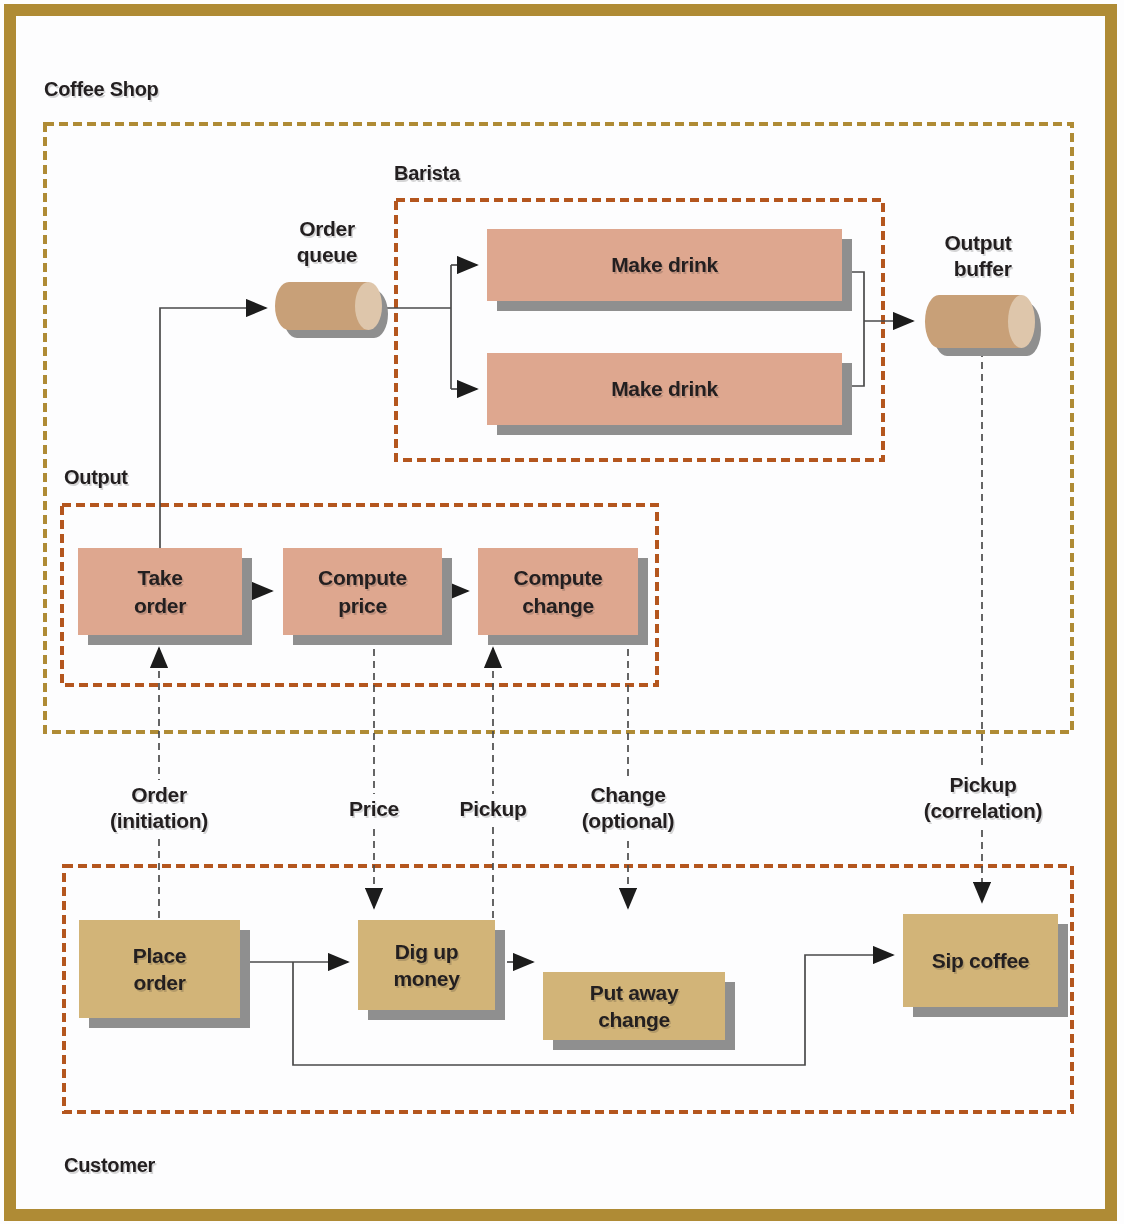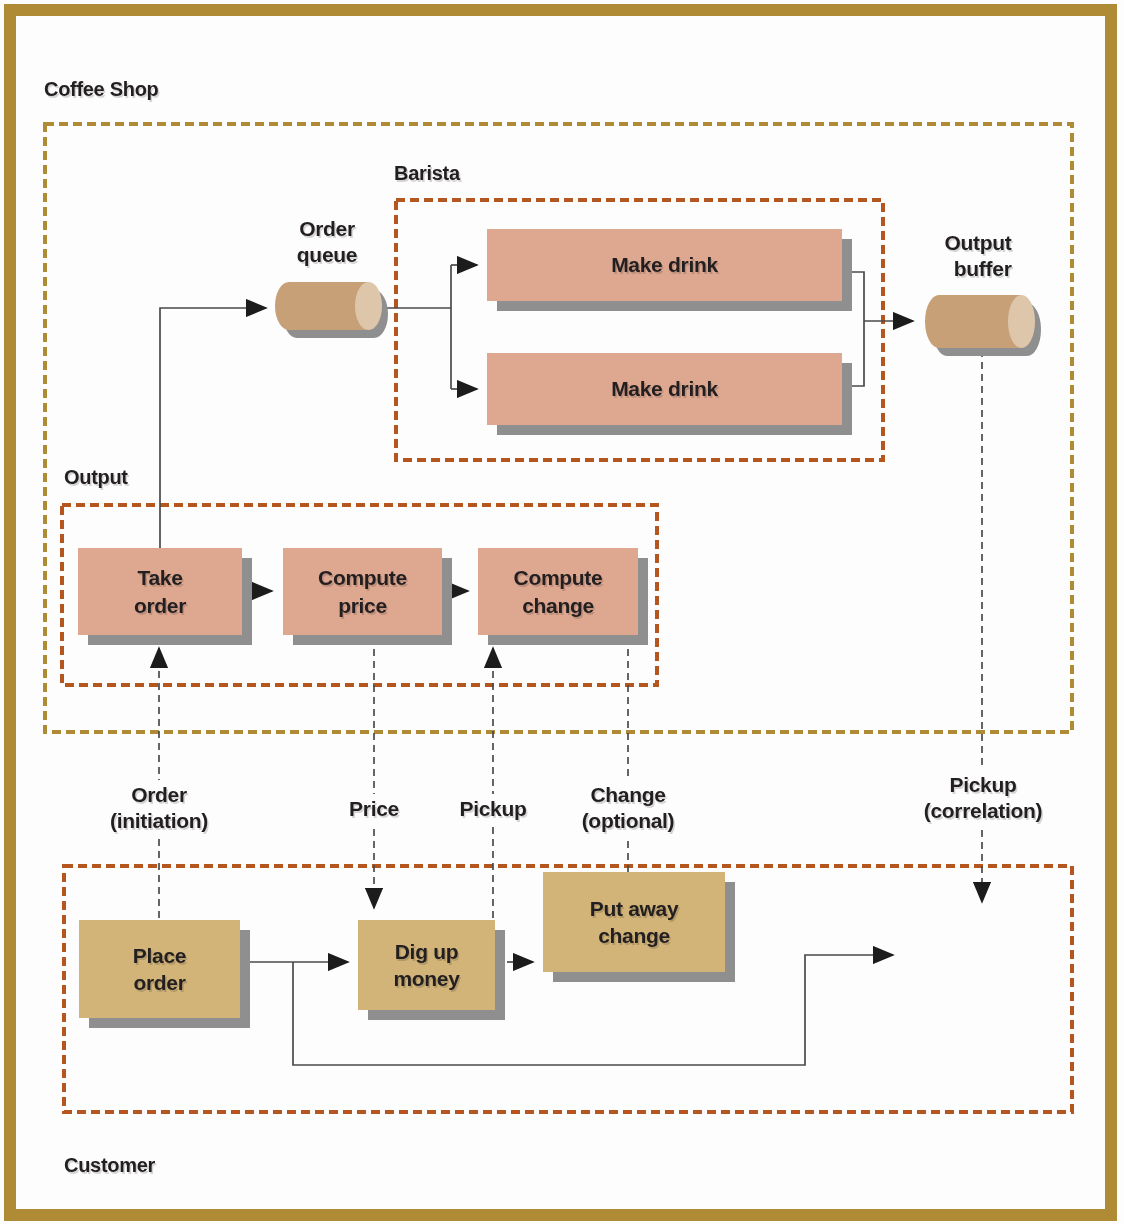--- a/index.html
+++ b/index.html
@@ -130,22 +130,23 @@
 order</div>
   <div class="box salmon" style="left:283px;top:548px;width:159px;height:87px;">Compute
 price</div>
   <div class="box salmon" style="left:478px;top:548px;width:160px;height:87px;">Compute
 change</div>
 
   <div class="box tan" style="left:79px;top:920px;width:161px;height:98px;">Place
 order</div>
   <div class="box tan" style="left:358px;top:920px;width:137px;height:90px;">Dig up
 money</div>
-  <div class="box tan" style="left:543px;top:872px;width:182px;height:100px;text-align:center;">Put away
+  <div class="box tan" style="left:543px;top:972px;width:182px;height:68px;text-align:center;">Put away
 change</div>
+  <div class="box tan" style="left:903px;top:914px;width:155px;height:93px;">Sip coffee</div>
 
   <div class="msg" style="left:159px;top:780px;">Order
 (initiation)</div>
   <div class="msg" style="left:374px;top:794px;">Price</div>
   <div class="msg" style="left:493px;top:794px;">Pickup</div>
   <div class="msg" style="left:628px;top:780px;">Change
 (optional)</div>
   <div class="msg" style="left:983px;top:770px;">Pickup
 (correlation)</div>
 

